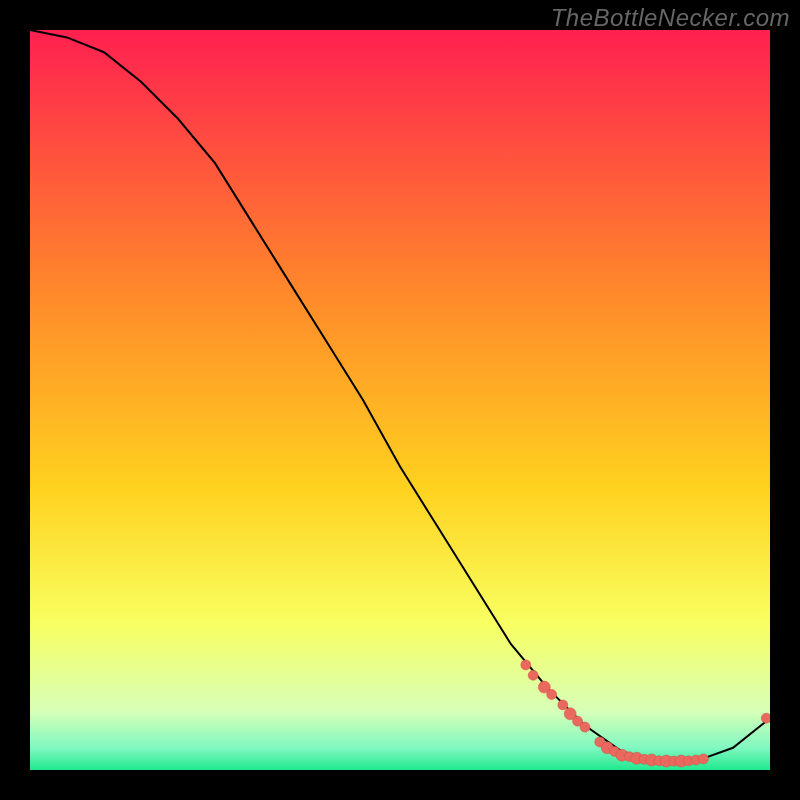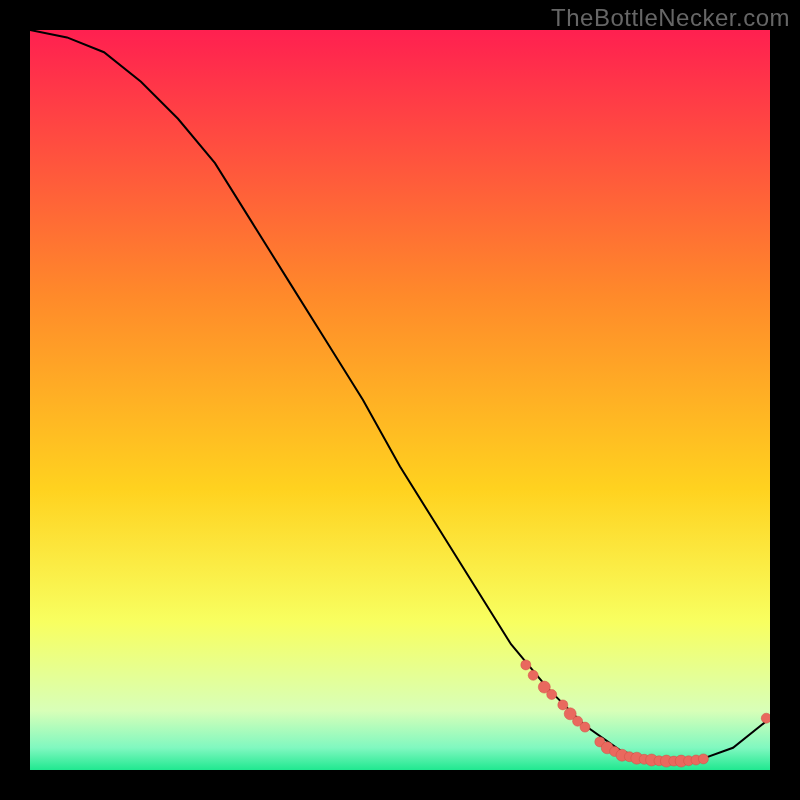--- a/index.html
+++ b/index.html
@@ -9,20 +9,21 @@
     height: 800px;
     background: #000;
     overflow: hidden;
     font-family: Arial, Helvetica, sans-serif;
   }
   .stage {
     position: relative;
     width: 800px;
     height: 800px;
     background: #000;
+    font-style: italic;
   }
   .watermark {
     position: absolute;
     top: 4px;
     right: 10px;
     color: #666;
     font-size: 24px;
     letter-spacing: 0.5px;
     font-weight: 400;
     user-select: none;

